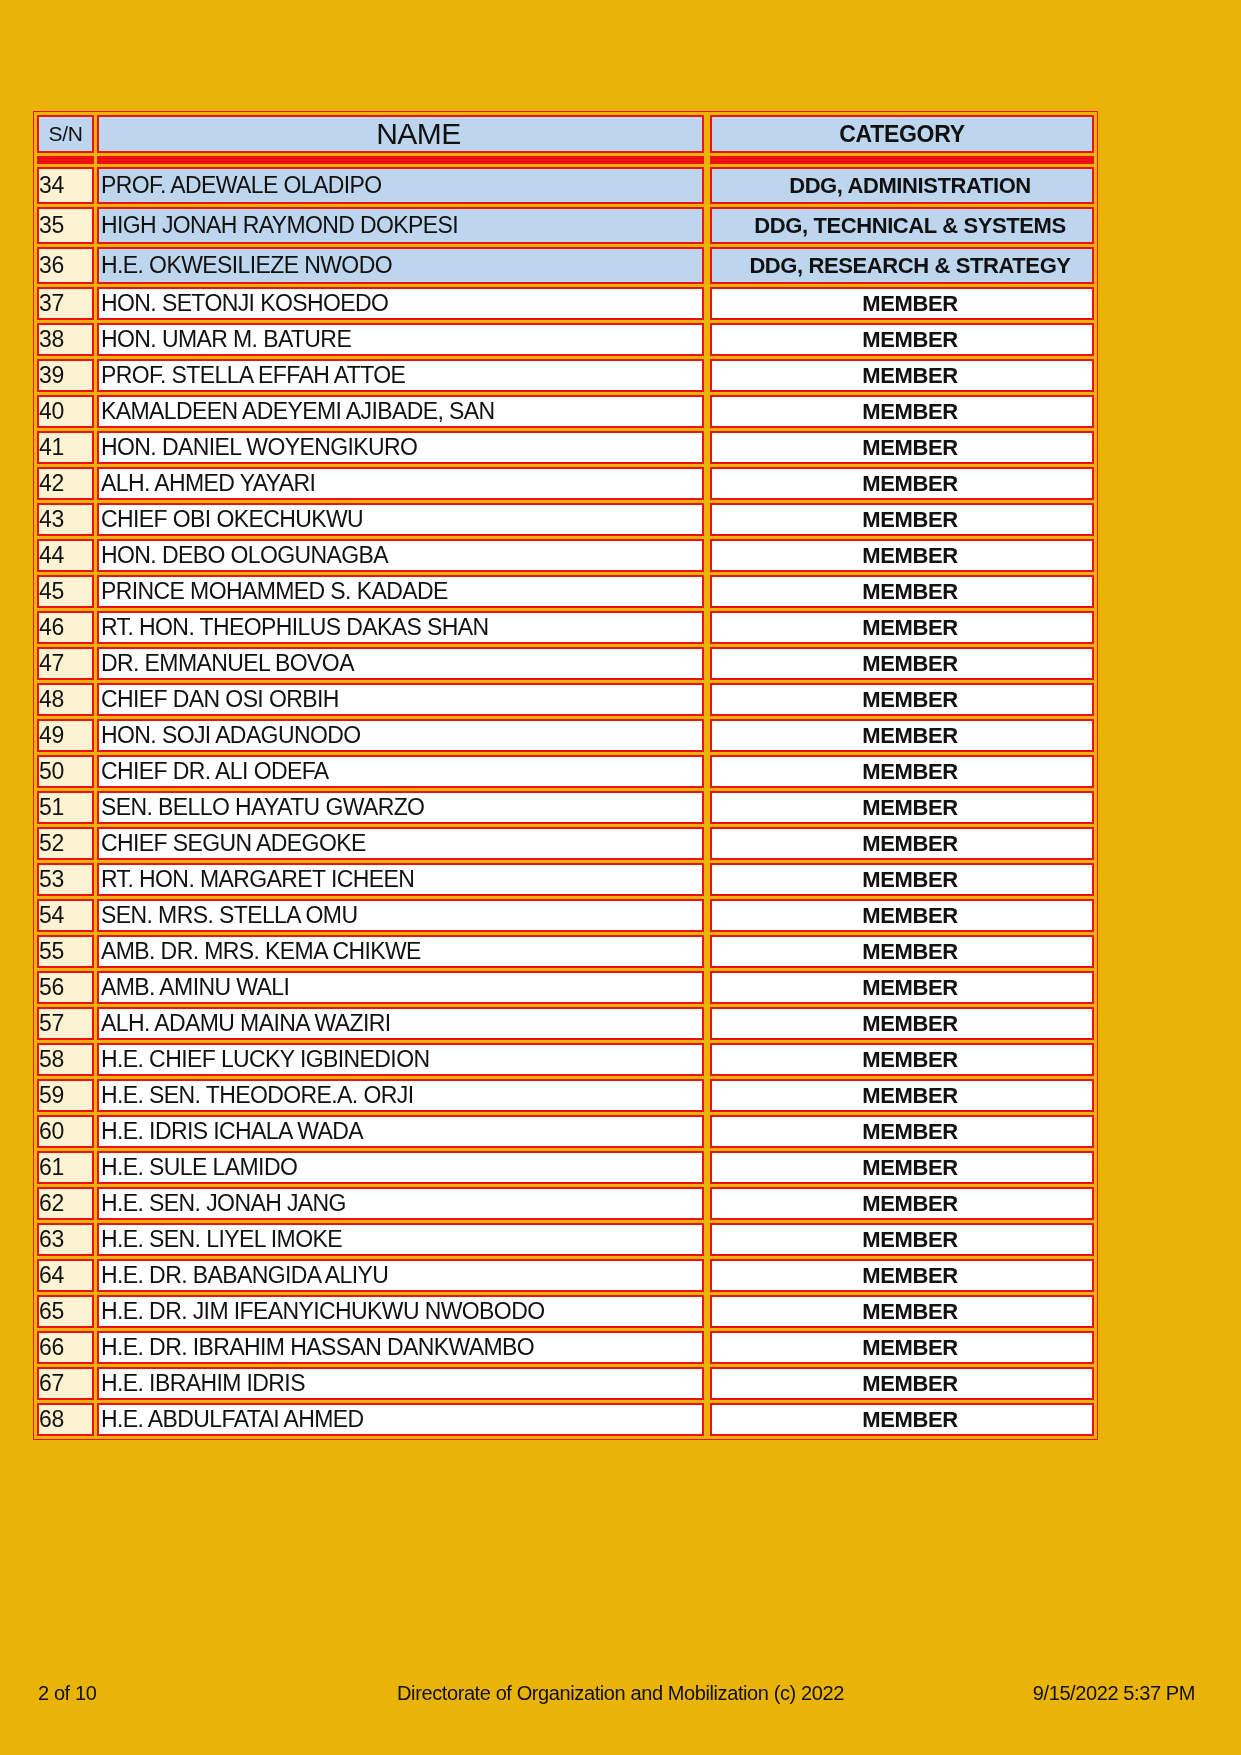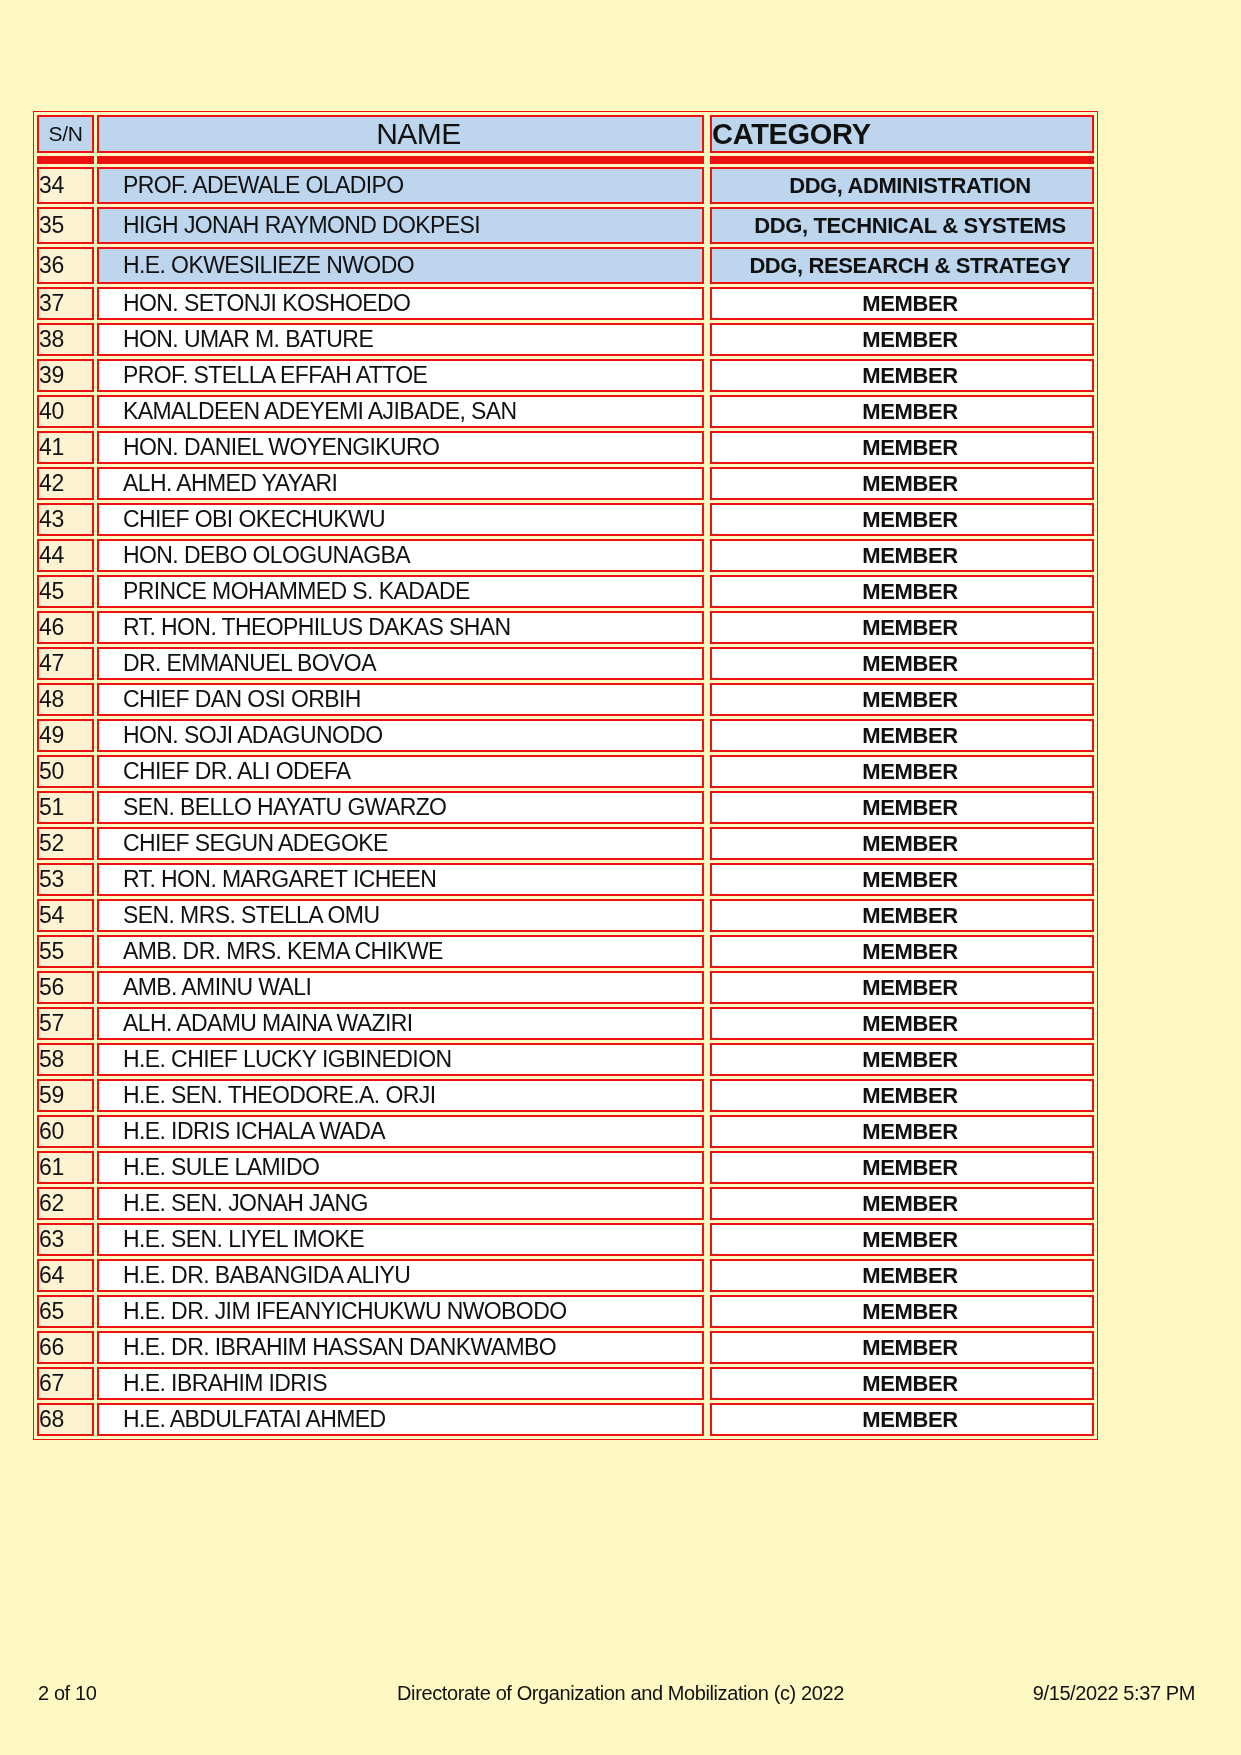--- a/index.html
+++ b/index.html
@@ -4,21 +4,21 @@
 <style>
   :root{
     --red:#ee1111;
     --blue:#bdd6ee;
     --cream:#fdf2d2;
     --ink:#111111;
   }
   *{box-sizing:border-box;margin:0;padding:0;}
   html,body{width:1241px;height:1755px;background:#ffffff;overflow:hidden;
     font-family:"Liberation Sans","DejaVu Sans",sans-serif;color:var(--ink);}
-  .page{position:relative;width:1241px;height:1755px;background:#fef9c3;}
+  .page{position:relative;width:1241px;height:1755px;background:#eab308;}
 
   .table-outline{
     position:absolute;left:33px;top:111px;width:1065px;
     border:1.5px solid var(--red);
   }
   table.roster{
     width:100%;
     border-collapse:separate;
     border-spacing:3px;
     table-layout:fixed;
@@ -32,31 +32,31 @@
     border:2px solid var(--red);
     overflow:hidden;white-space:nowrap;
     vertical-align:middle;
   }
   td.gut,th.gut{border:none;background:transparent;padding:0;}
 
   
   thead th{background:var(--blue);font-weight:normal;height:37px;}
   th.h-sn{font-size:21px;text-align:center;letter-spacing:-0.3px;}
   th.h-name{font-size:30px;text-align:center;letter-spacing:-0.5px;padding-left:36px;}
-  th.h-cat{font-size:29px;font-weight:bold;text-align:left;letter-spacing:-0.3px;}
+  th.h-cat{font-size:23px;font-weight:bold;text-align:center;letter-spacing:-0.3px;}
 
   
   tr.band td{height:8px;background:var(--red);border:2px solid var(--red);padding:0;}
   tr.band td.gut{background:transparent;border:none;}
 
   
   tbody td{height:33px;}
   tr.hl td{height:37px;}
   td.sn{background:var(--cream);text-align:left;font-size:23px;letter-spacing:-0.4px;}
-  td.name{background:#ffffff;text-align:left;padding-left:24px;font-size:23px;letter-spacing:-0.6px;}
+  td.name{background:#ffffff;text-align:left;padding-left:2px;font-size:23px;letter-spacing:-0.6px;}
   td.cat{background:#ffffff;text-align:center;font-weight:bold;font-size:22px;letter-spacing:-0.4px;padding-left:16px;}
   tr.hl td.name,tr.hl td.cat{background:var(--blue);}
 
   
   .footer{position:absolute;left:0;top:1682px;width:1241px;height:26px;font-size:20px;letter-spacing:-0.4px;}
   .footer .left{position:absolute;left:38px;top:0;}
   .footer .center{position:absolute;left:0;width:100%;text-align:center;top:0;}
   .footer .right{position:absolute;right:46px;top:0;}
 </style>
 </head>

